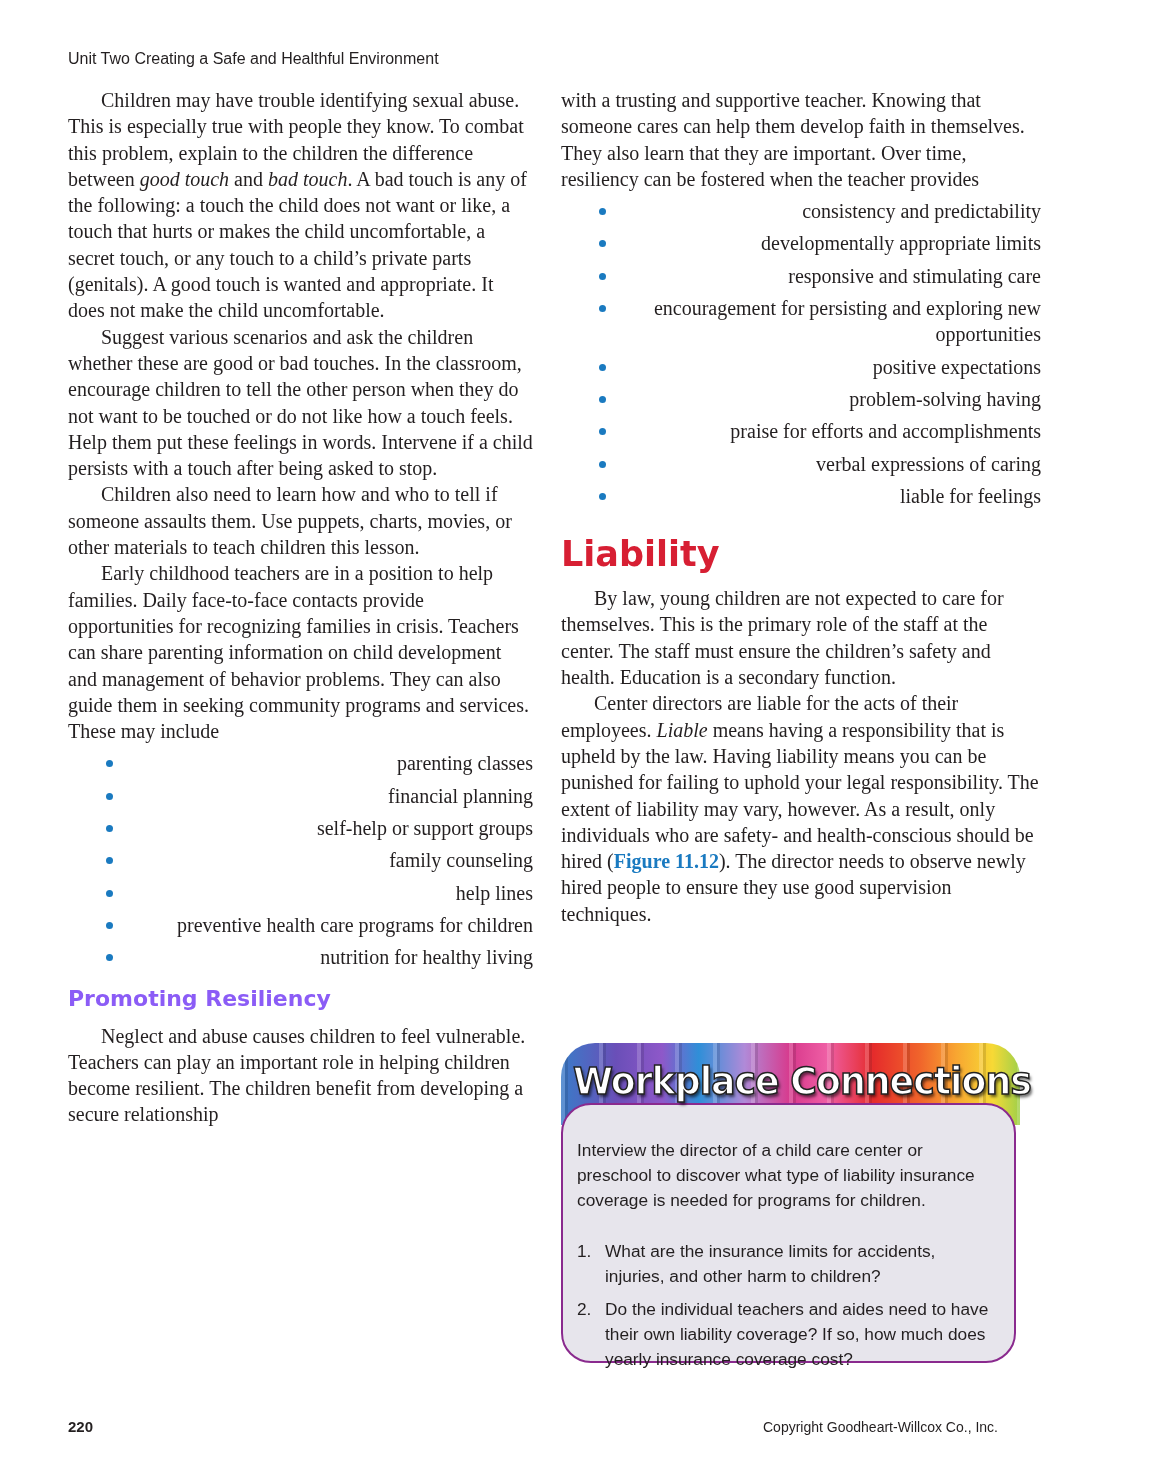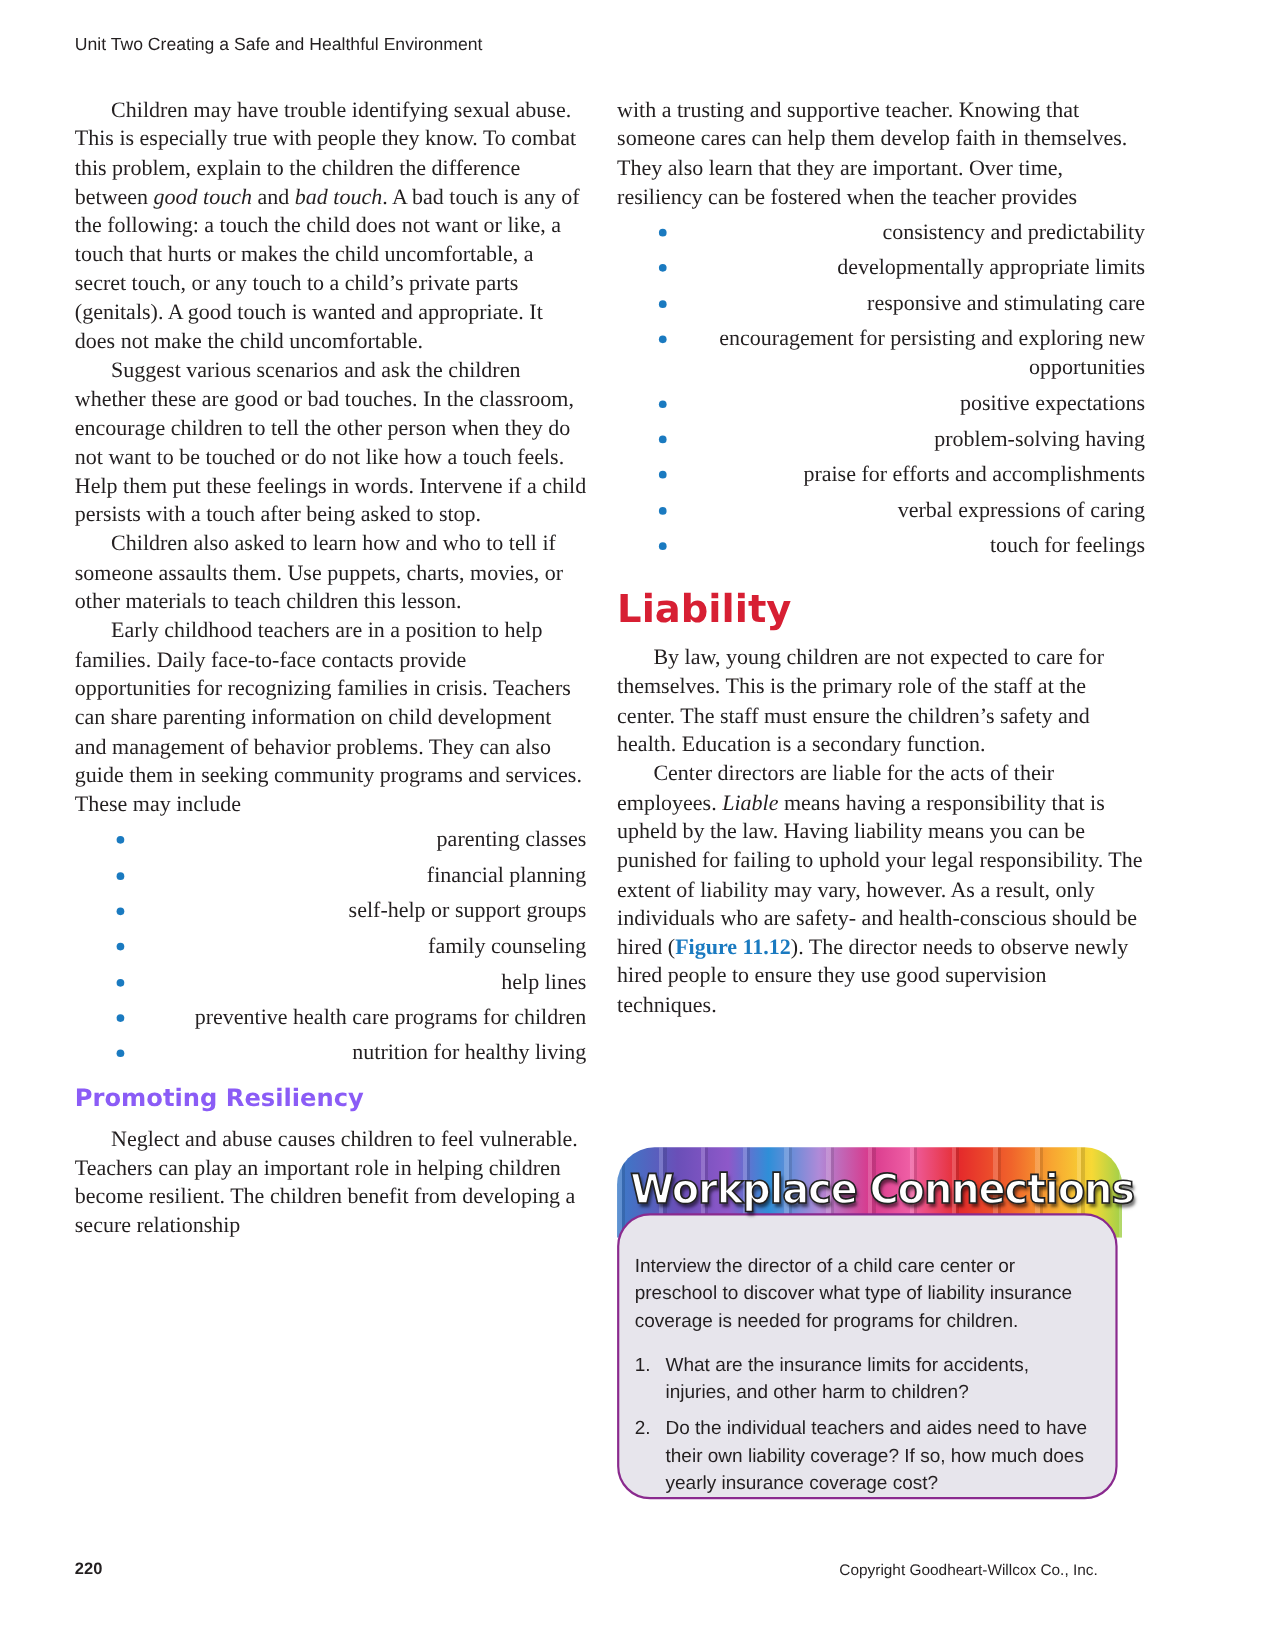--- a/index.html
+++ b/index.html
@@ -1,17 +1,17 @@
 <!DOCTYPE html>
 <html><head>
 <meta charset="utf-8">
 <style>
   html, body { margin:0; padding:0; background:#ffffff; }
   body { width:1156px; height:1479px; position:relative; overflow:hidden; color:#231f20; }
-  .running-head { position:absolute; left:68px; top:32px; font-family:"Liberation Sans", sans-serif; font-size:16px; color:#231f20; }
+  .running-head { position:absolute; left:68px; top:50px; font-family:"Liberation Sans", sans-serif; font-size:16px; color:#231f20; }
   .col { position:absolute; top:87px; font-family:"Liberation Serif", serif; font-size:20px; line-height:26.3px; }
   .col.left { left:68px; width:465px; }
   .col.right { left:561px; width:480px; }
   p { margin:0; }
   p.ind { text-indent:33px; }
   h2.sec { font-family:"DejaVu Sans", sans-serif; font-weight:bold; margin:0; }
   .h-helping { color:#5c2d91; font-size:27px; margin-top:30px !important; margin-bottom:8px !important; line-height:34px; }
   .h-liability { color:#d71f33; font-size:35px; line-height:42px; margin-top:24px !important; margin-bottom:10px !important; }
   .h-resil { color:#8b5cf6; font-size:22px; line-height:28px; margin-top:14px !important; margin-bottom:10px !important; }
   ul.bl { list-style:none; margin:0; padding:0;text-align:right; }
@@ -19,36 +19,36 @@
   ul.bl li .dot { position:absolute; left:38px; top:10px; width:7px; height:7px; border-radius:50%; background:#1a7ac0; }
   .fig-ref { color:#1a7ac0; font-weight:bold;margin-top:15px; }
   .wc { position:absolute; left:561px; top:1043px; width:459px; height:322px; }
   .wc-banner { position:absolute; left:0; top:0; width:459px; height:82px; border-radius:34px 34px 0 0; overflow:hidden;
      background:linear-gradient(90deg,#3a7bc8 0%,#6a4fb8 12%,#8e58c9 22%,#2f8fd8 30%,#b08ad8 40%,#d8398c 50%,#ef5fa5 58%,#e52b2b 68%,#f0632b 78%,#f8a531 86%,#f7d935 94%,#9fd04a 100%); }
   .wc-banner .stripes { position:absolute; inset:0; background:repeating-linear-gradient(90deg, rgba(255,255,255,0.18) 0 4px, rgba(0,0,0,0.12) 4px 7px, rgba(0,0,0,0) 7px 38px); }
   .wc-title { position:absolute; left:12px; top:17px; font-family:"DejaVu Sans", sans-serif; font-weight:bold; font-size:37px; color:#ffffff; letter-spacing:-1px; transform:scaleX(0.98); transform-origin:left;
      -webkit-text-stroke:1.5px #222; text-shadow:2px 3px 3px rgba(0,0,0,0.55); white-space:nowrap; }
   .wc-box { position:absolute; left:0; top:60px; width:455px; height:260px; background:#e7e5ec; border:2px solid #8a2a8e; border-radius:30px; box-sizing:border-box; padding:11px 20px 0 14px;
      font-family:"Liberation Sans", sans-serif; font-size:17.3px; line-height:25px; color:#231f20; }
-  .wc-box p { margin:0 0 15px 0; }
+  .wc-box p { margin:0 0 26px 0; }
   .wc-box ol { margin:0; padding:0; list-style:none; }
   .wc-box ol li { position:relative; padding-left:28px; margin-bottom:8px; }
   .wc-box ol li .num { position:absolute; left:0; top:0; }
   .footer-page { position:absolute; left:68px; top:1418px; font-family:"Liberation Sans", sans-serif; font-weight:bold; font-size:15px; }
   .footer-copy { position:absolute; left:763px; top:1419px; font-family:"Liberation Sans", sans-serif; font-size:14px; }
 </style>
 </head>
 <body>
 
 <div class="running-head">Unit Two   Creating a Safe and Healthful Environment</div>
 
 <div class="col left">
   <p class="ind"><span>Children may have trouble identifying sexual abuse. This is especially true with people they know. To combat this problem, explain to the children the difference between </span><em>good touch</em><span> and </span><em>bad touch</em><span>. A bad touch is any of the following: a touch the child does not want or like, a touch that hurts or makes the child uncomfortable, a secret touch, or any touch to a child’s private parts (genitals). A good touch is wanted and appropriate. It does not make the child uncomfortable.</span></p>
   <p class="ind">Suggest various scenarios and ask the children whether these are good or bad touches. In the classroom, encourage children to tell the other person when they do not want to be touched or do not like how a touch feels. Help them put these feelings in words. Intervene if a child persists with a touch after being asked to stop.</p>
-  <p class="ind">Children also asked to learn how and who to tell if someone assaults them. Use puppets, charts, movies, or other materials to teach children this lesson.</p>
+  <p class="ind">Children also need to learn how and who to tell if someone assaults them. Use puppets, charts, movies, or other materials to teach children this lesson.</p>
 
   <p class="ind">Early childhood teachers are in a position to help families. Daily face-to-face contacts provide opportunities for recognizing families in crisis. Teachers can share parenting information on child development and management of behavior problems. They can also guide them in seeking community programs and services. These may include</p>
   <ul class="bl" style="margin-top:6px;">
     <li><span class="dot"></span><span>parenting classes</span></li>
     <li><span class="dot"></span><span>financial planning</span></li>
     <li><span class="dot"></span><span>self-help or support groups</span></li>
     <li><span class="dot"></span><span>family counseling</span></li>
     <li><span class="dot"></span><span>help lines</span></li>
     <li><span class="dot"></span><span>preventive health care programs for children</span></li>
     <li><span class="dot"></span><span>nutrition for healthy living</span></li>
@@ -62,21 +62,21 @@
   <p>with a trusting and supportive teacher. Knowing that someone cares can help them develop faith in themselves. They also learn that they are important. Over time, resiliency can be fostered when the teacher provides</p>
   <ul class="bl" style="margin-top:6px;">
     <li><span class="dot"></span><span>consistency and predictability</span></li>
     <li><span class="dot"></span><span>developmentally appropriate limits</span></li>
     <li><span class="dot"></span><span>responsive and stimulating care</span></li>
     <li><span class="dot"></span><span>encouragement for persisting and exploring new opportunities</span></li>
     <li><span class="dot"></span><span>positive expectations</span></li>
     <li><span class="dot"></span><span>problem-solving having</span></li>
     <li><span class="dot"></span><span>praise for efforts and accomplishments</span></li>
     <li><span class="dot"></span><span>verbal expressions of caring</span></li>
-    <li><span class="dot"></span><span>touch for feelings</span></li>
+    <li><span class="dot"></span><span>liable for feelings</span></li>
   </ul>
 
   <h2 class="sec h-liability">Liability</h2>
   <p class="ind">By law, young children are not expected to care for themselves. This is the primary role of the staff at the center. The staff must ensure the children’s safety and health. Education is a secondary function.</p>
   <p class="ind"><span>Center directors are liable for the acts of their employees. </span><em>Liable</em><span> means having a responsibility that is upheld by the law. Having liability means you can be punished for failing to uphold your legal responsibility. The extent of liability may vary, however. As a result, only individuals who are safety- and health-conscious should be hired (</span><span class="fig-ref">Figure 11.12</span><span>). The director needs to observe newly hired people to ensure they use good supervision techniques.</span></p>
 </div>
 
 <div class="wc">
   <div class="wc-banner">
       <div class="stripes"></div>

